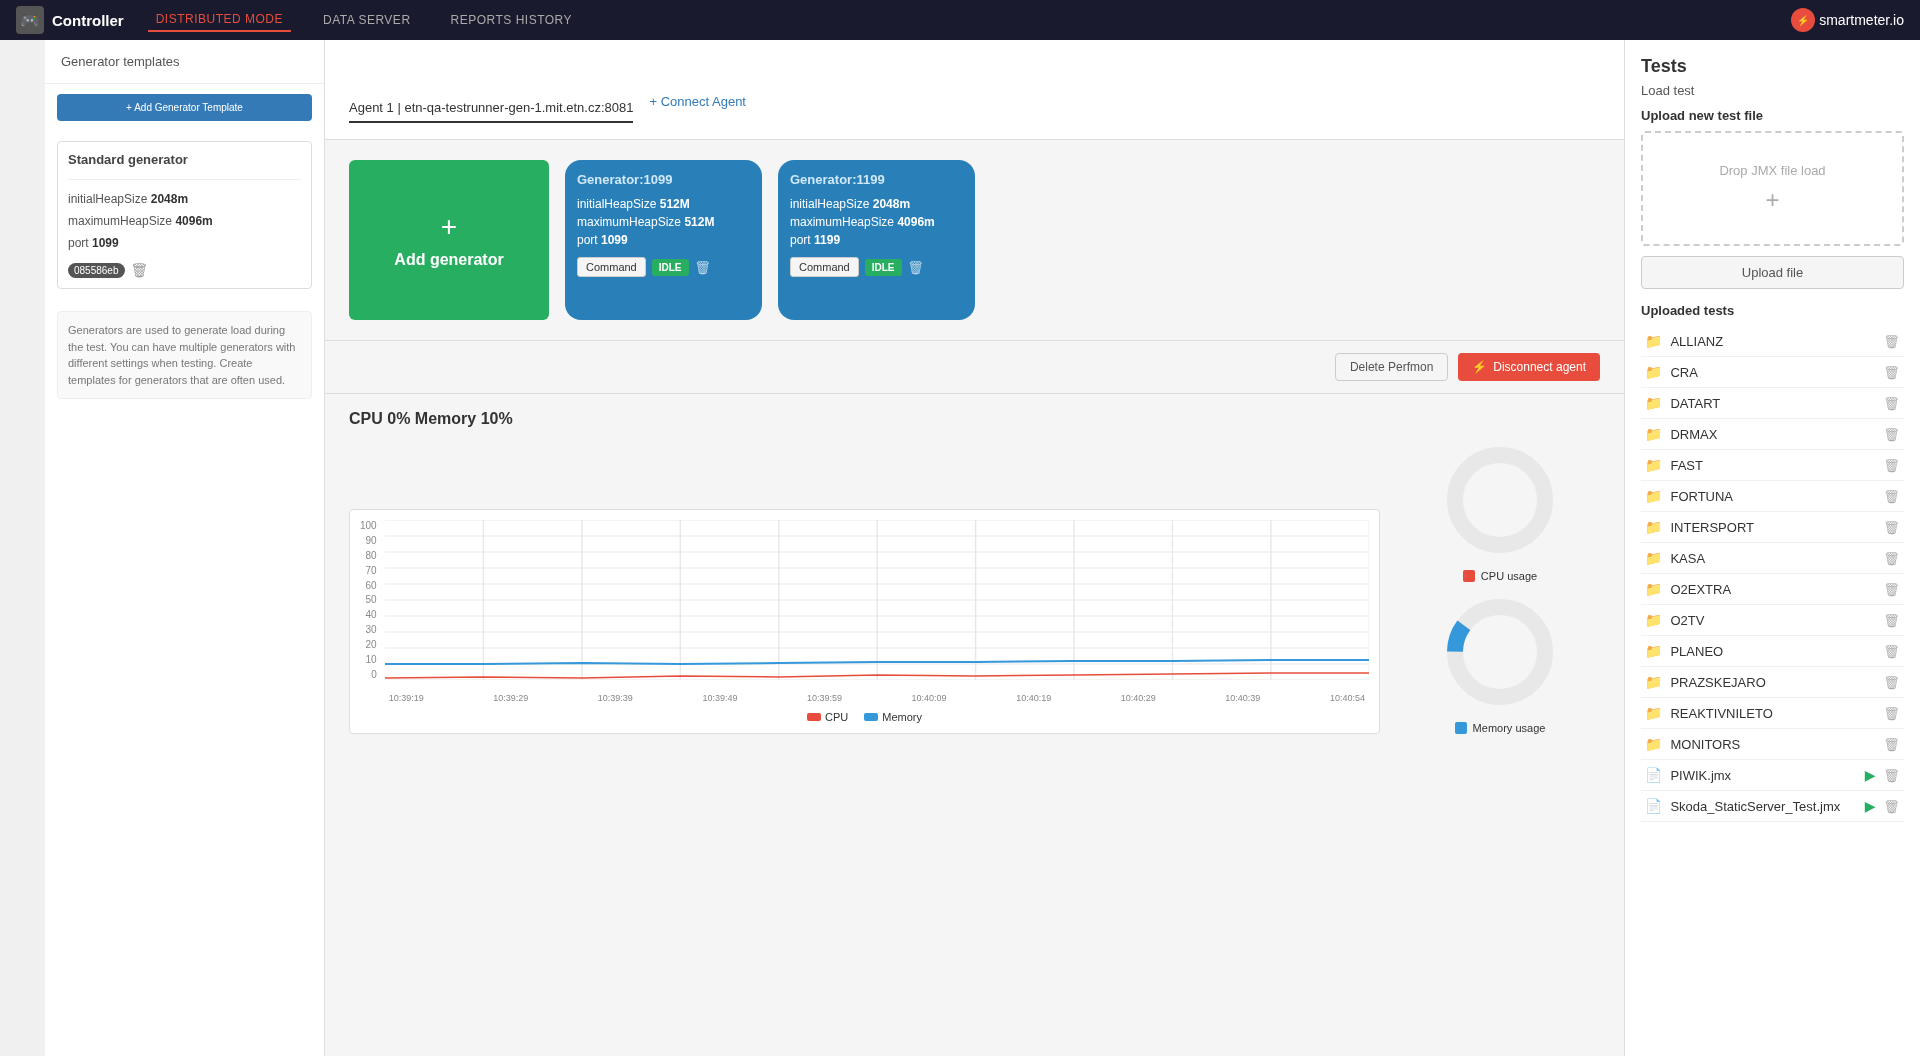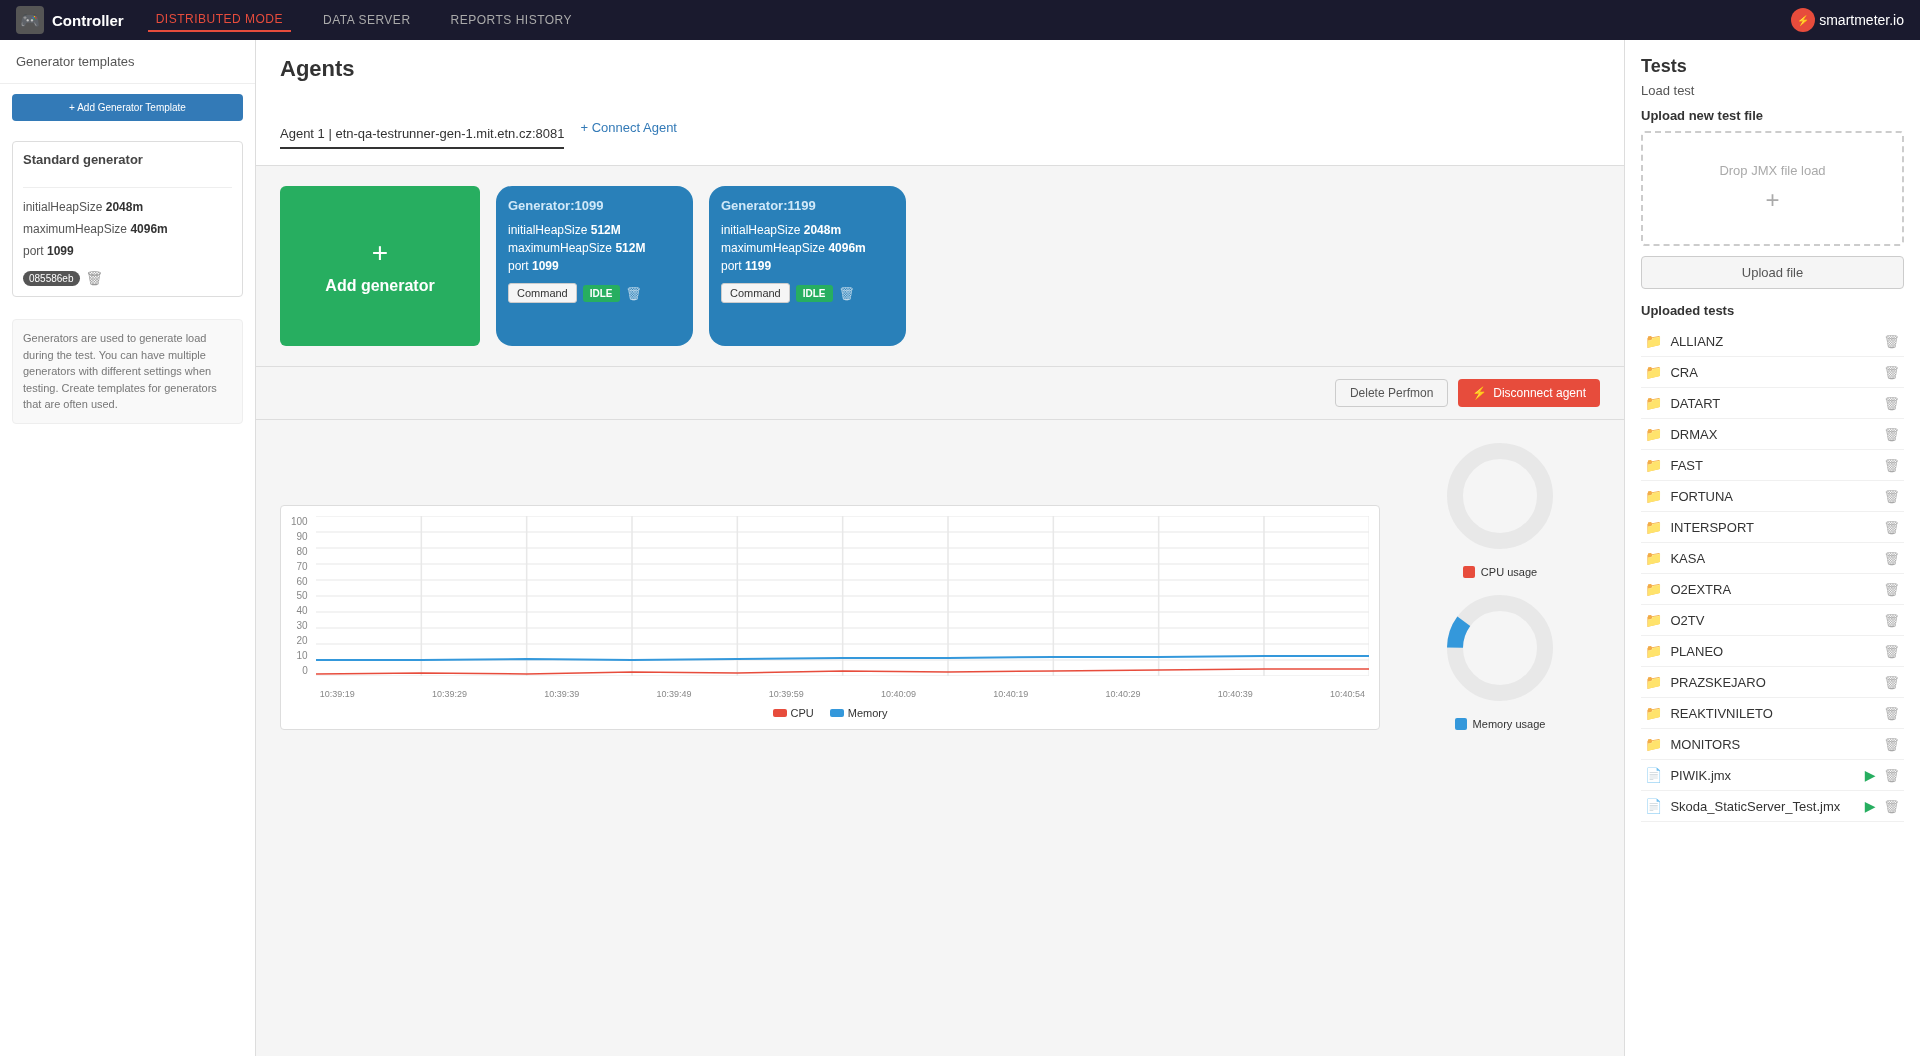--- a/index.html
+++ b/index.html
@@ -11,25 +11,25 @@
     .top-nav .brand .controller-icon { width: 28px; height: 28px; background: #555; border-radius: 4px; display: flex; align-items: center; justify-content: center; color: #fff; font-size: 16px; }
     .top-nav .nav-item { color: #aaa; font-size: 12px; cursor: pointer; padding: 4px 8px; text-transform: uppercase; letter-spacing: 0.5px; }
     .top-nav .nav-item.active { color: #e74c3c; border-bottom: 2px solid #e74c3c; }
     .top-nav .logo-right { margin-left: auto; color: #fff; font-size: 14px; display: flex; align-items: center; gap: 4px; }
     .top-nav .logo-right .sm-icon { width: 24px; height: 24px; background: #e74c3c; border-radius: 50%; display: flex; align-items: center; justify-content: center; color: #fff; font-size: 10px; }
 
     
     .main-layout { display: flex; flex: 1; overflow: hidden; }
 
     
-    .sidebar { width: 256px; background: #fff; border-right: 1px solid #ddd; display: flex; flex-direction: column; overflow-y: auto; flex-shrink: 0; }
+    .sidebar { width: 280px; background: #fff; border-right: 1px solid #ddd; display: flex; flex-direction: column; overflow-y: auto; flex-shrink: 0; margin-left: 45px; }
     .sidebar-header { padding: 14px 16px; font-size: 13px; color: #555; border-bottom: 1px solid #eee; }
     .add-template-btn { margin: 10px 12px; background: #337ab7; color: #fff; border: none; padding: 8px 14px; border-radius: 4px; cursor: pointer; font-size: 10px; width: calc(100% - 24px); text-align: center; }
     .standard-generator { margin: 10px 12px; border: 1px solid #ddd; border-radius: 4px; padding: 10px; }
-    .standard-generator-title { font-size: 13px; font-weight: bold; color: #444; margin-bottom: 8px; padding-bottom: 20px; border-bottom: 1px solid #eee; }
+    .standard-generator-title { font-size: 13px; font-weight: bold; color: #444; margin-bottom: 8px; padding-bottom: 12px; border-bottom: 1px solid #eee; }
     .gen-prop { padding: 4px 0; font-size: 12px; color: #555; }
     .gen-prop strong { color: #333; }
     .gen-actions { display: flex; align-items: center; gap: 6px; margin-top: 8px; }
     .gen-hash { background: #555; color: #fff; font-size: 10px; padding: 2px 6px; border-radius: 10px; }
     .gen-delete { background: none; border: none; cursor: pointer; color: #999; font-size: 14px; }
     .sidebar-info { margin: 12px; padding: 10px; background: #f9f9f9; border: 1px solid #eee; border-radius: 4px; font-size: 11px; color: #777; line-height: 1.5; }
 
     
     .center-content { flex: 1; display: flex; flex-direction: column; overflow: hidden; }
 
@@ -139,21 +139,20 @@
         <button class="gen-delete">🗑</button>
       </div>
     </div>
 
     <div class="sidebar-info">Generators are used to generate load during the test. You can have multiple generators with different settings when testing. Create templates for generators that are often used.</div>
   </aside>
 
   <div class="center-content">
 
     <div class="agents-section">
-      <div class="agents-title">Agents</div>
       <div class="agent-tabs">
         <span class="agent-tab active">Agent 1 | etn-qa-testrunner-gen-1.mit.etn.cz:8081</span>
         <span class="connect-agent-btn">+ Connect Agent</span>
       </div>
     </div>
 
     <div class="generators-area">
 
       <div class="add-gen-card">
         <span class="add-gen-plus">+</span>
@@ -199,20 +198,27 @@
 
     <div class="perfmon-actions">
       <button class="delete-perfmon-btn">Delete Perfmon</button>
       <button class="disconnect-agent-btn">
         <span>⚡</span>
         <span>Disconnect agent</span>
       </button>
     </div>
 
     <div class="metrics-section">
+      <div class="metrics-header">
+        <span>CPU</span>
+        <span class="cpu-pct"> <strong>0%</strong></span>
+        <span>  </span>
+        <span>Memory</span>
+        <span class="mem-pct"> <strong>10%</strong></span>
+      </div>
 
       <div class="metrics-row">
 
         <div class="chart-container">
           <div class="chart-wrapper">
             <div class="chart-y-labels">
               <span>100</span>
               <span>90</span>
               <span>80</span>
               <span>70</span>

